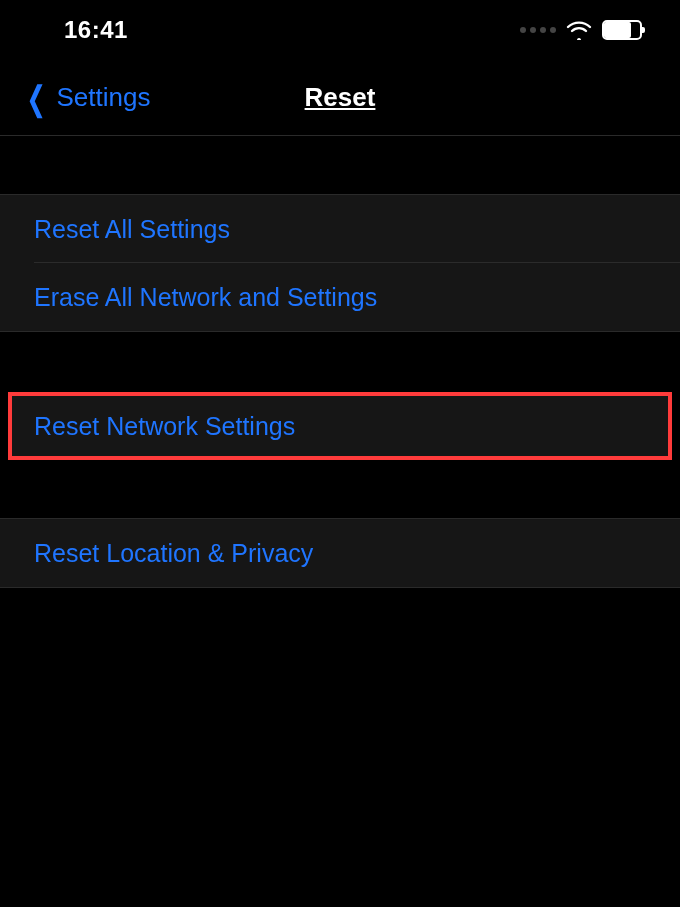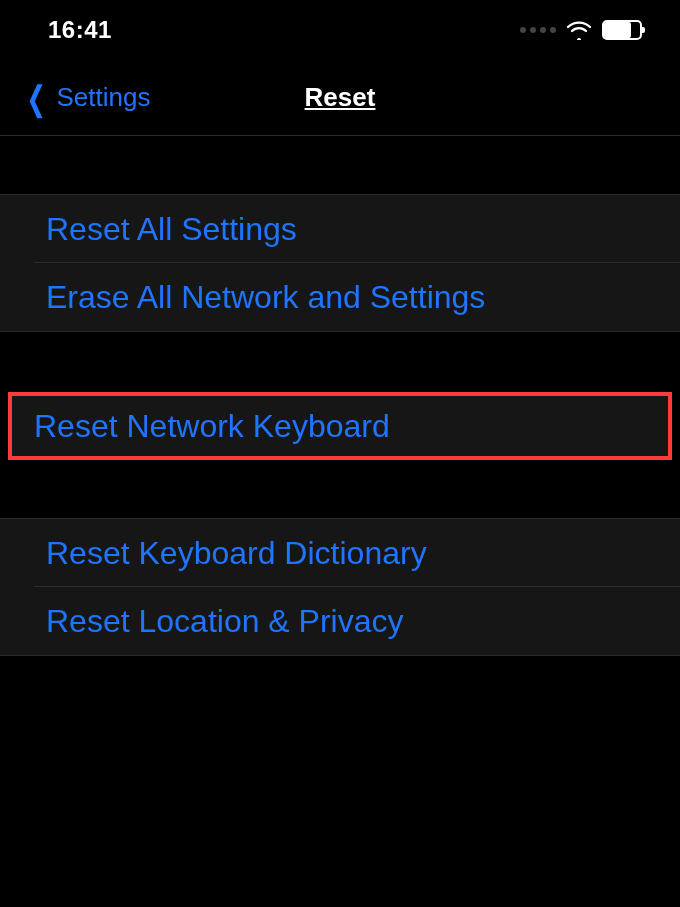--- a/index.html
+++ b/index.html
@@ -1,19 +1,19 @@
 <!DOCTYPE html>
 <html><head>
   <meta charset="utf-8">
   <style>
     * { margin:0; padding:0; box-sizing:border-box; font-family: -apple-system, "Helvetica Neue", Arial, sans-serif; }
     html,body { width:680px; height:907px; background:#000; color:#fff; overflow:hidden; }
 
     
-    .status-bar { height:60px; display:flex; align-items:center; justify-content:space-between; padding:0 38px 0 48px; }
+    .status-bar { height:60px; display:flex; align-items:center; justify-content:space-between; padding:0 38px 0 64px; }
     .clock { font-size:24px; font-weight:600; letter-spacing:0.5px; }
     .status-right { display:flex; align-items:center; gap:10px; }
     .dots { display:flex; gap:4px; }
     .dots span { width:6px; height:6px; border-radius:50%; background:#444; display:block; }
     .wifi-icon { display:block; }
     .battery { width:40px; height:20px; border:2px solid #fff; border-radius:5px; position:relative; }
     .battery::after { content:""; position:absolute; right:-5px; top:5px; width:3px; height:6px; background:#fff; border-radius:0 2px 2px 0; }
     .battery .fill { background:#fff; width:75%; height:100%; border-radius:2px; }
 
     
@@ -21,21 +21,21 @@
     .back-btn { display:flex; align-items:center; gap:6px; color:#1f75ff; font-size:26px; padding-left:22px; cursor:pointer; }
     .back-chevron { font-size:34px; line-height:1; transform:scaleX(0.7); font-weight:300; }
     .nav-title { position:absolute; left:50%; transform:translateX(-50%); font-size:26px; font-weight:700; color:#fff;text-decoration:underline; }
 
     
     .gap { background:#000; }
     .gap1 { height:58px; }
     .gap2 { height:60px; }
     .gap3 { height:58px; }
     .group { background:#161616; border-top:1px solid #2a2a2a; border-bottom:1px solid #2a2a2a; }
-    .row { height:68px; display:flex; align-items:center; padding:0 46px; color:#1f75ff; font-size:32px; cursor:pointer; position:relative; }
+    .row { height:68px; display:flex; align-items:center; padding:0 34px; color:#1f75ff; font-size:25px; cursor:pointer; position:relative; }
     .row.sep::after { content:""; position:absolute; left:34px; right:0; bottom:0; height:1px; background:#2b2b2b; }
 
     
     .group.highlight { position:relative; margin:0 8px; border-top:none; border-bottom:none; background:#161616; }
     .group.highlight::before { content:""; position:absolute; inset:0; border:4px solid #ff3b3b; pointer-events:none; }
     .group.highlight .row { padding-left:26px; }
   </style>
 </head>
 <body>
 
@@ -75,26 +75,23 @@
   </div>
   <div class="row">
     <span>Erase All Network and Settings</span>
   </div>
 </div>
 
 <div class="gap gap2"></div>
 
 <div class="group highlight">
   <div class="row">
-    <span>Reset Network Keyboard</span>
+    <span>Reset Network Settings</span>
   </div>
 </div>
 
 <div class="gap gap3"></div>
 
 <div class="group">
-  <div class="row sep">
-    <span>Reset Keyboard Dictionary</span>
-  </div>
   <div class="row">
     <span>Reset Location &amp; Privacy</span>
   </div>
 </div>
 
 </body></html>

